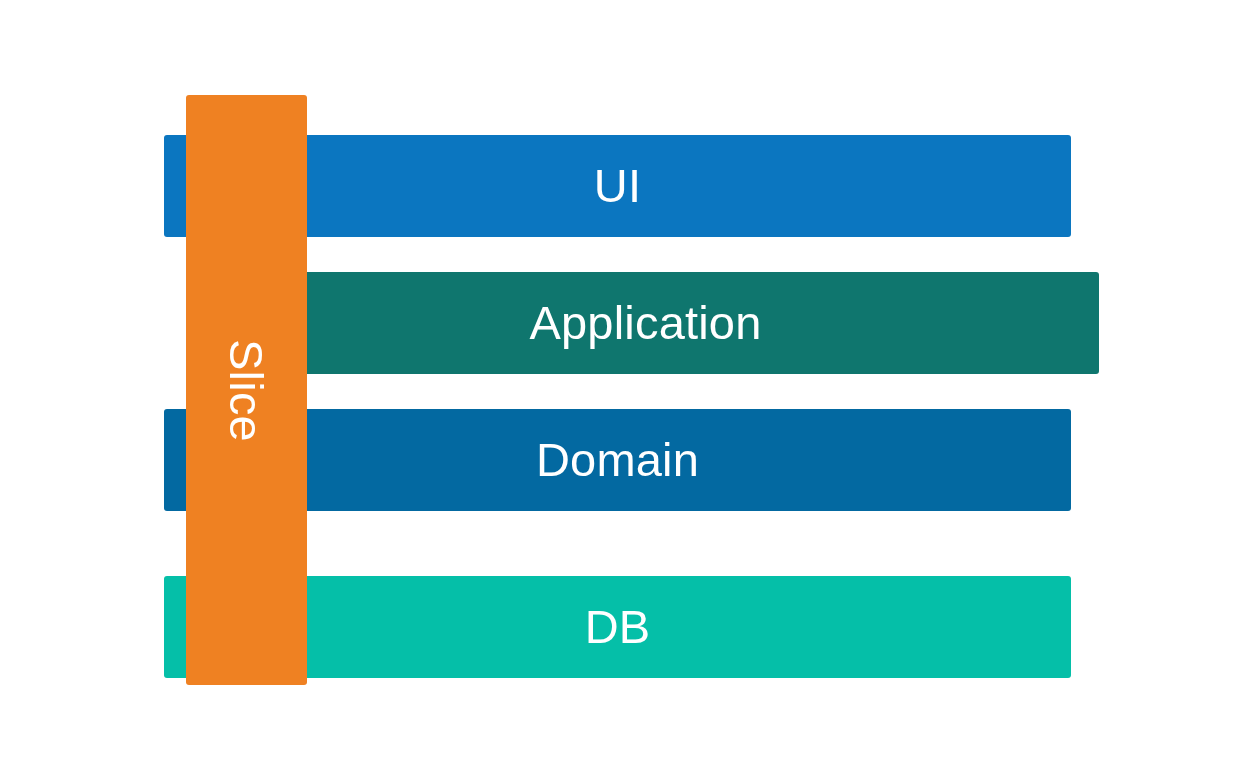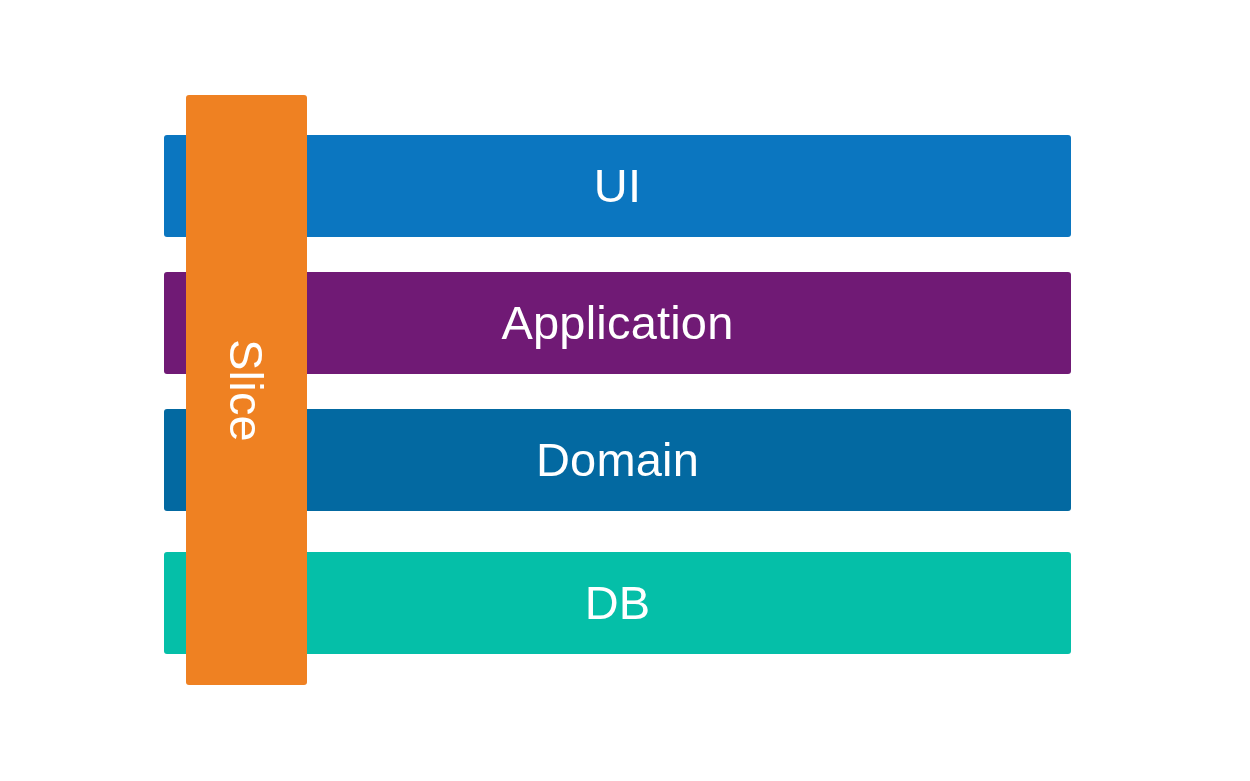--- a/index.html
+++ b/index.html
@@ -38,21 +38,21 @@
     line-height: 1;
     font-family: "Liberation Sans", sans-serif;
     user-select: none;
     white-space: nowrap;
     
     transform: translateY(-1px);
   }
   .layer-ui      { top: 135px; }
   .layer-app     { top: 272px; }
   .layer-domain  { top: 409px; }
-  .layer-db      { top: 552px; }
+  .layer-db      { top: 576px; }
 
   #slice-bar {
     position: absolute;
     left: 186px;
     top: 95px;
     width: 121px;
     height: 590px;
     border-radius: 3px;
     display: flex;
     align-items: center;
@@ -75,21 +75,21 @@
 </style>
 </head>
 <body style="background-color: rgb(255, 255, 255);">
 
 <div id="diagram-canvas" style="background-color: rgb(255, 255, 255);">
 
   <div class="layer-bar layer-ui" style="background-color: rgb(11, 118, 192);">
     <span class="layer-label" style="color: rgb(255, 255, 255);">UI</span>
   </div>
 
-  <div class="layer-bar layer-app" style="background-color: #701a75;">
+  <div class="layer-bar layer-app" style="background-color: #0f766e; margin-left: 28px;">
     <span class="layer-label" style="color: rgb(255, 255, 255);">Application</span>
   </div>
 
   <div class="layer-bar layer-domain" style="background-color: #0369a1;">
     <span class="layer-label" style="color: rgb(255, 255, 255);">Domain</span>
   </div>
 
   <div class="layer-bar layer-db" style="background-color: rgb(5, 191, 168);">
     <span class="layer-label" style="color: rgb(255, 255, 255);">DB</span>
   </div>

